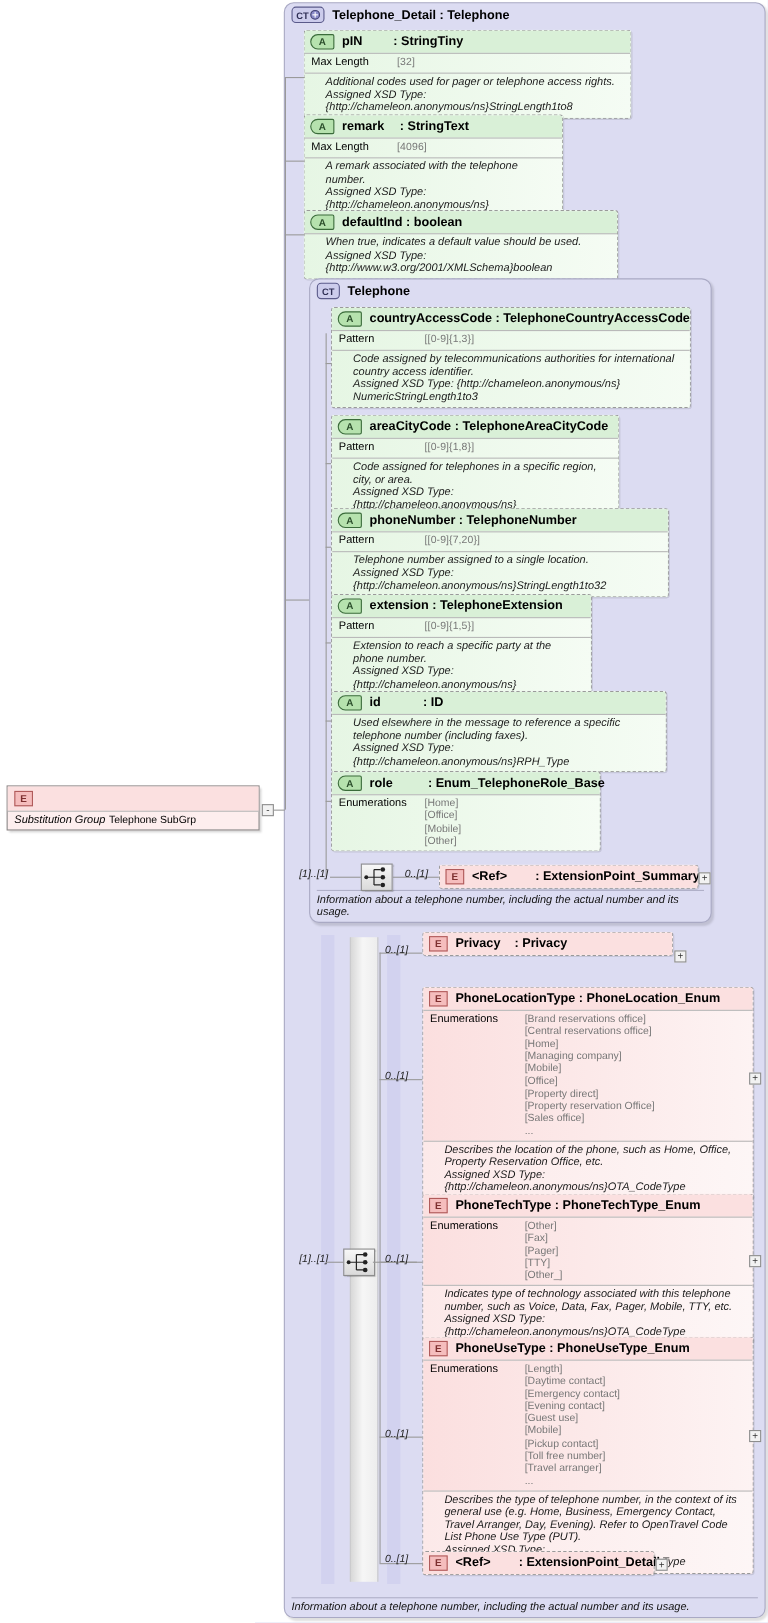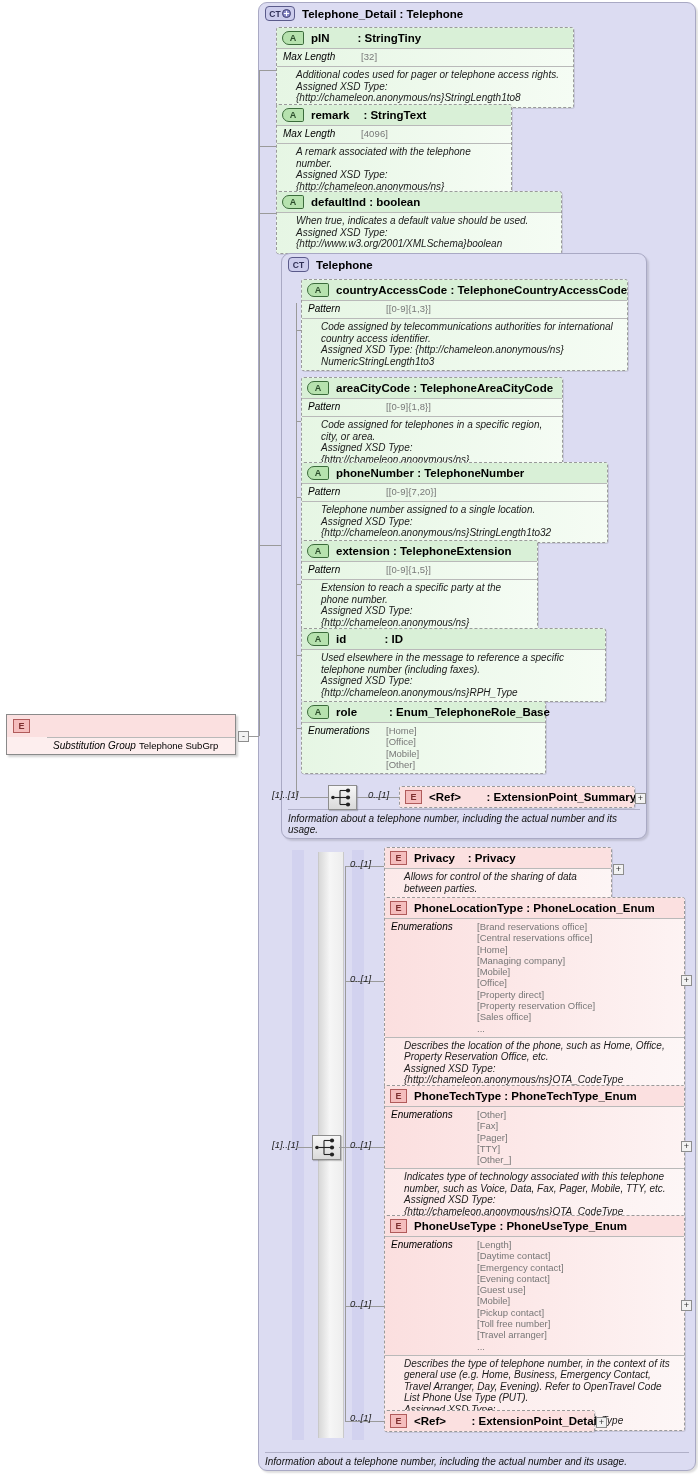--- a/index.html
+++ b/index.html
@@ -34,21 +34,21 @@
   }
   .node .doc {
     border-top: 1px solid #b9b9b9;
     padding: 2px 6px 3px 19px;
     font-style: italic;
     font-size: 10px;
     line-height: 11.5px;
     color: #1a1a1a;
   }
   .facet { display:flex; font-size:10px; line-height:12px; }
-  .facet .fname { font-style: italic; width: 78px; flex: 0 0 auto; }
+  .facet .fname { width: 78px; flex: 0 0 auto; }
   .facet .fval { color:#777; font-size:9.5px; letter-spacing:0.1px; }
   .enumlist { color:#777; font-size:9.5px; line-height:11.3px; }
 
   
   .attr { background: #ecf8ec; }
   .attr .hdr { background: #d9f0d7; border-radius:2px 2px 0 0; }
   .attr .body-fill { background: linear-gradient(to right,#e6f6e4,#f5fcf4); }
   .icon-a {
     width: 22px; height: 14px; flex:0 0 auto;
     border: 1px solid #3a6b3a;
@@ -142,21 +142,21 @@
     white-space:nowrap;
   }
 
   
   .rootbox {
     position:absolute;
     border:1px solid #8a8a8a; background:#fdeeee;
     box-shadow:2px 2px 2px rgba(0,0,0,0.18);
   }
   .rootbox .hdr { background:#fbe0e0; }
-  .rootbox .sg { display:flex; font-size:10px; padding:2px 6px 3px 6px; border-top:1px solid #b9b9b9;margin-left:40px;}
+  .rootbox .sg { display:flex; font-size:10px; padding:2px 6px 3px 6px; border-top:1px solid #b9b9b9;}
   .rootbox .sg .k { font-style:italic; width:86px; }
   .rootbox .sg .v { font-size:9.5px; }
 
   
   .strip { position:absolute; background:#d2d2ef; }
   .bigstrip {
     position:absolute;
     background: linear-gradient(to right,#d8d8d8,#f6f6f6 45%,#ededed);
     border-left:1px solid #c9c9c9; border-right:1px solid #c9c9c9;
   }
@@ -390,21 +390,20 @@
   </svg>
 </div>
 <div class="ln lnh" style="left:339px; top:1147px; width:40px;"></div>
 <div class="ln lnv" style="left:345px; top:866px; height:555px;"></div>
 
 <div class="node elem" style="left:384px; top:847px; width:228px;">
   <div class="hdr">
     <span class="icon-e">E</span>
     <span style="white-space:pre">Privacy    : Privacy</span>
   </div>
-  <div class="doc" style="white-space:pre-line;background:linear-gradient(to right,#fce9e9,#fdf5f5);">Allows for control of the sharing of data between parties.</div>
 </div>
 <div class="exp" style="left:613px; top:864px;">+</div>
 <div class="ln lnh" style="left:345px; top:866px; width:39px;"></div>
 <div class="card" style="left:350px; top:858px;">0..[1]</div>
 
 <div class="node elem" style="left:384px; top:897px; width:301px;">
   <div class="hdr">
     <span class="icon-e">E</span>
     <span>PhoneLocationType : PhoneLocation_Enum</span>
   </div>

